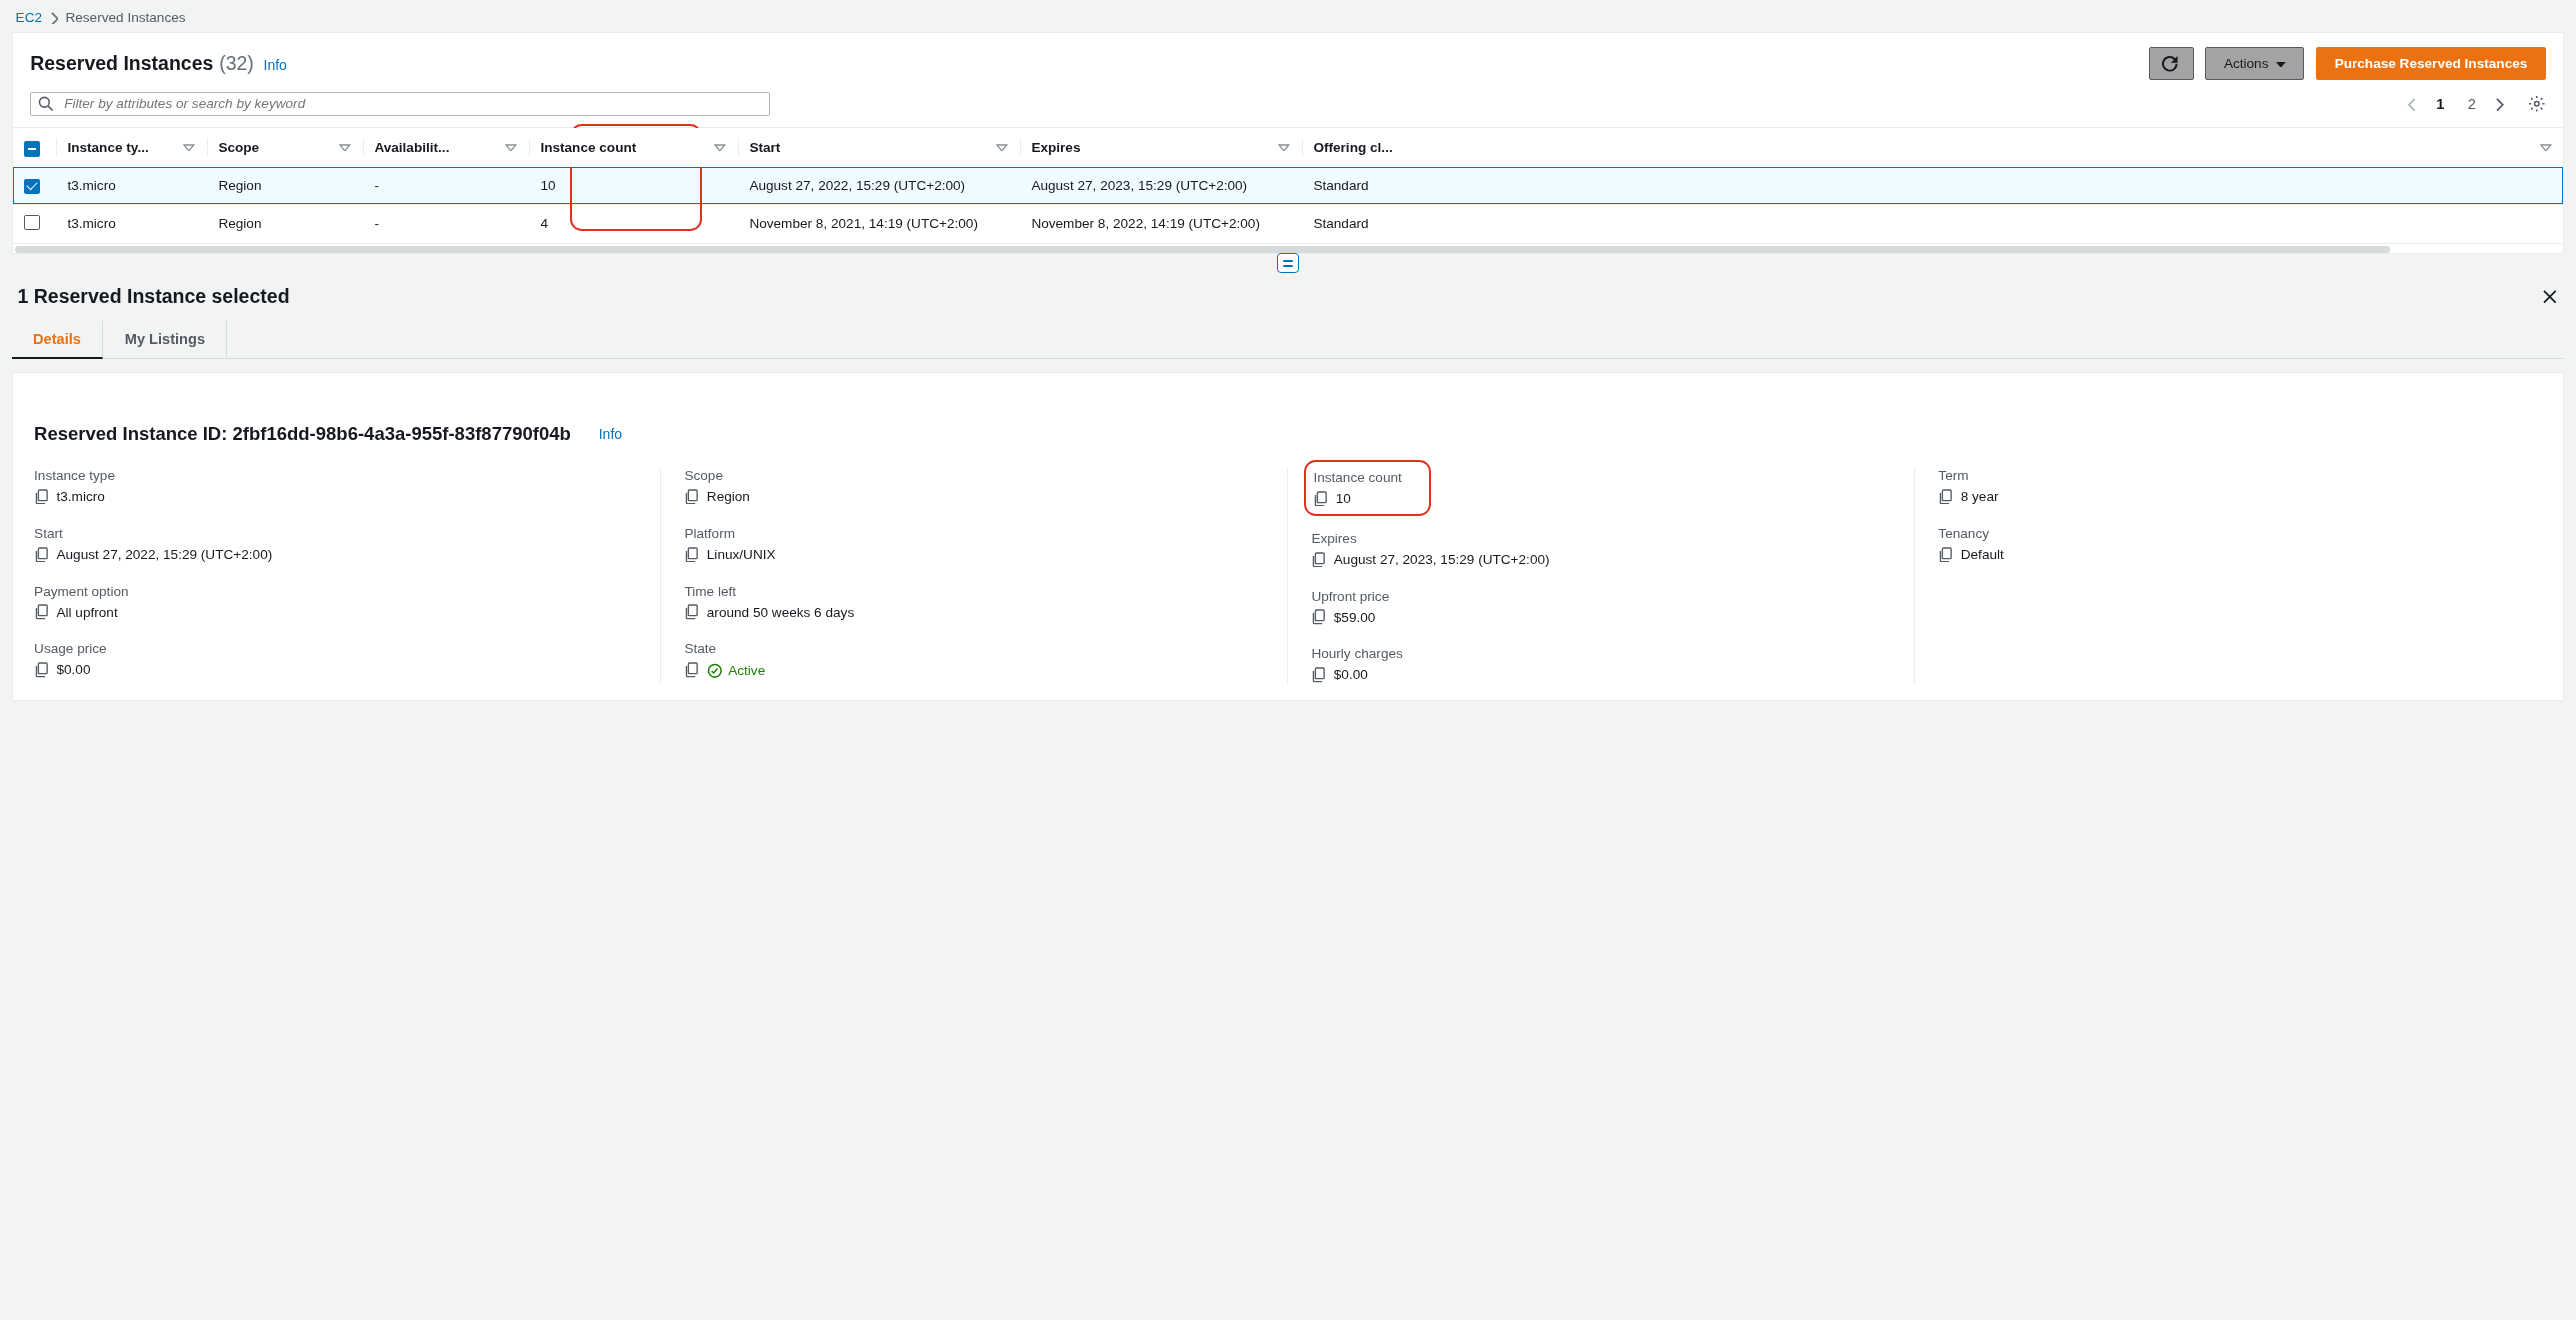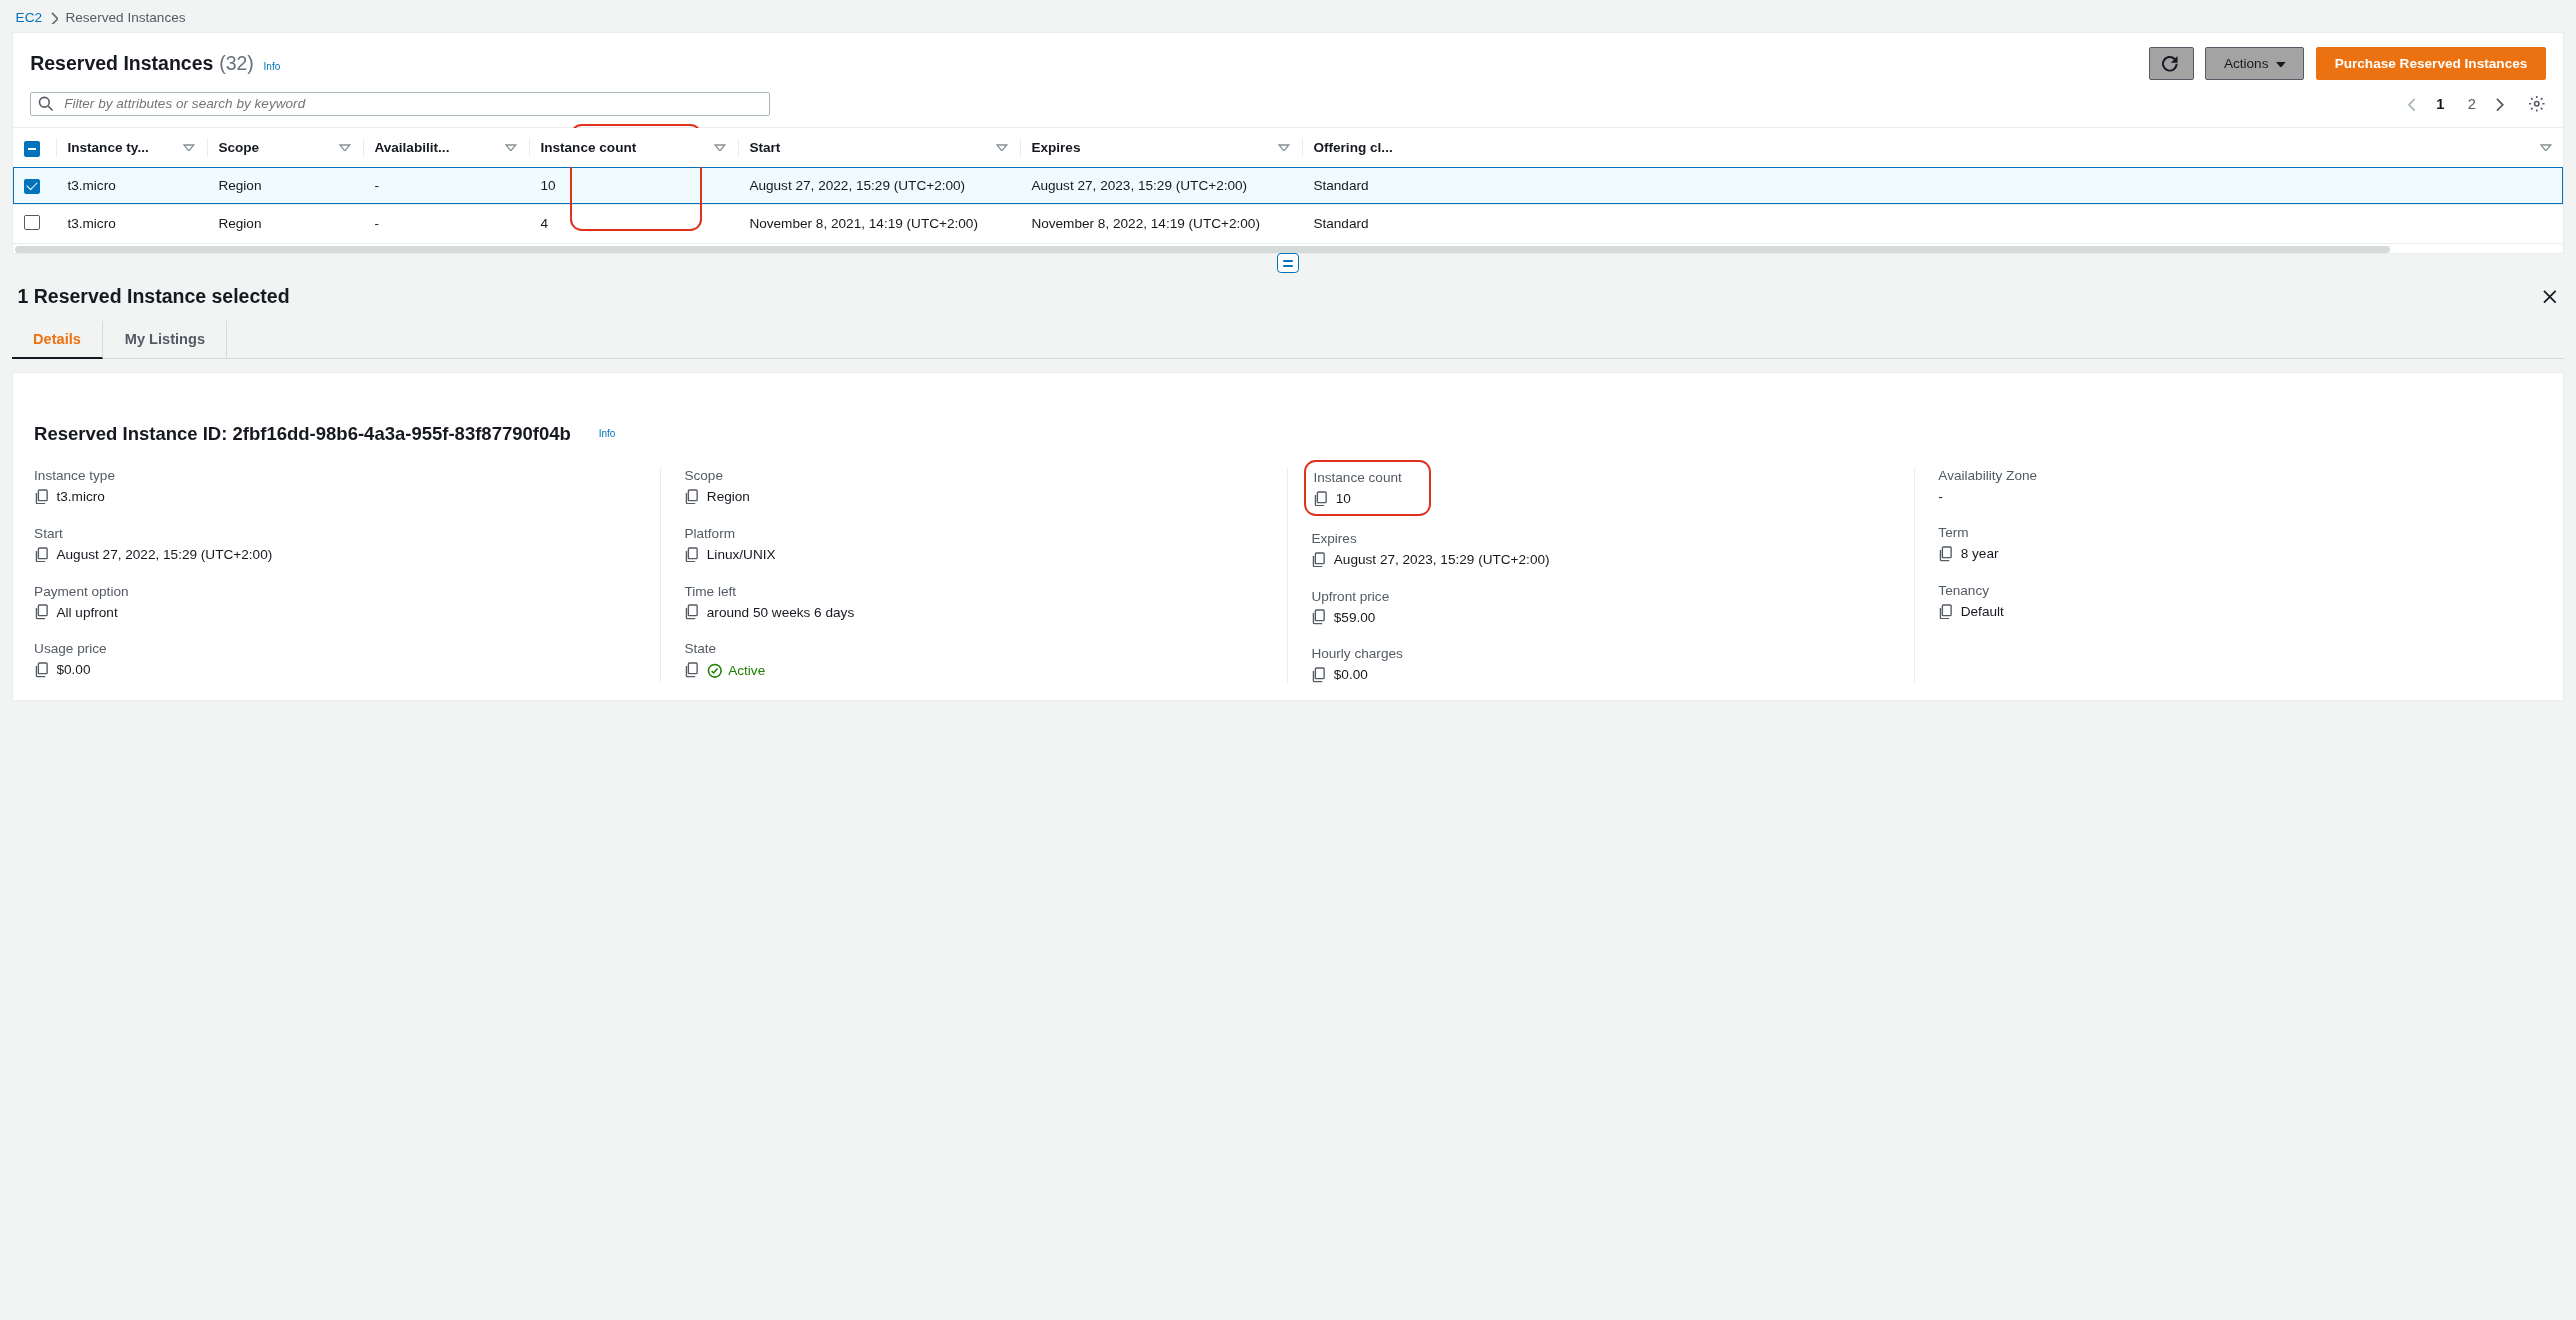--- a/index.html
+++ b/index.html
@@ -8,21 +8,21 @@
 
   .breadcrumb { padding: 9.7px 15.6px 7.8px 15.6px; display:flex; align-items:center; gap:7.8px; font-size:13.6px; }
   .breadcrumb .sep { color:#687078; }
   .breadcrumb .current { color:#545b64; }
 
   .panel { background:#fff; border:1px solid #eaeded; margin:0 11.7px; }
 
   .panel-header { display:flex; align-items:center; padding:13.6px 17.5px 5.8px 17.5px; gap:11.7px; }
   .panel-title { font-size:19.5px; font-weight:700; display:flex; align-items:baseline; gap:5.8px; }
   .panel-title .count { font-weight:400; color:#687078; }
-  .info-link { font-size:10px; font-weight:400; color:#0073bb; margin-left:3.9px; }
+  .info-link { font-size:14px; font-weight:400; color:#0073bb; margin-left:3.9px; }
 
   .spacer { flex:1; }
   .btn { border:1px solid #545b64; border-radius:1.9px; background:#a3a3a3; padding:5.8px 17.5px; font-size:13.6px; color:#16191f; display:inline-flex; align-items:center; gap:7.8px; cursor:pointer; height:33px; }
   .btn.icon-only { padding:5.8px 9.7px; width:45px; justify-content:center; }
   .btn.primary { background:#ec7211; border-color:#ec7211; color:#fff; font-weight:700; }
 
   .search-row { display:flex; align-items:center; padding:5.8px 17.5px 11.7px 17.5px; gap:11.7px; }
   .search-box { position:relative; flex:0 0 auto; width:740px; max-width:55%; }
   .search-box input { width:100%; height:24px; padding:5.8px 9.7px 5.8px 33px; border:1px solid #aab7b8; border-radius:1.9px; font-size:13.6px; font-style:italic; color:#687078; }
   .search-box .mag { position:absolute; left:7.8px; top:50%; transform:translateY(-50%); color:#545b64; }
@@ -460,26 +460,20 @@
                 <use href="#i-copy"></use>
               </svg>
             </span>
             <span>$0.00</span>
           </div>
       </div>
     </div>
 
     <div class="detail-col">
       <div class="field">
-        <div class="field-label">Availability Zone</div>
-        <div class="field-value">
-            <span>-</span>
-          </div>
-      </div>
-      <div class="field">
         <div class="field-label">Term</div>
         <div class="field-value">
             <span class="copy">
               <svg width="14.6" height="15.6" viewBox="0 0 15 16">
                 <use href="#i-copy"></use>
               </svg>
             </span>
             <span>8 year</span>
           </div>
       </div>

